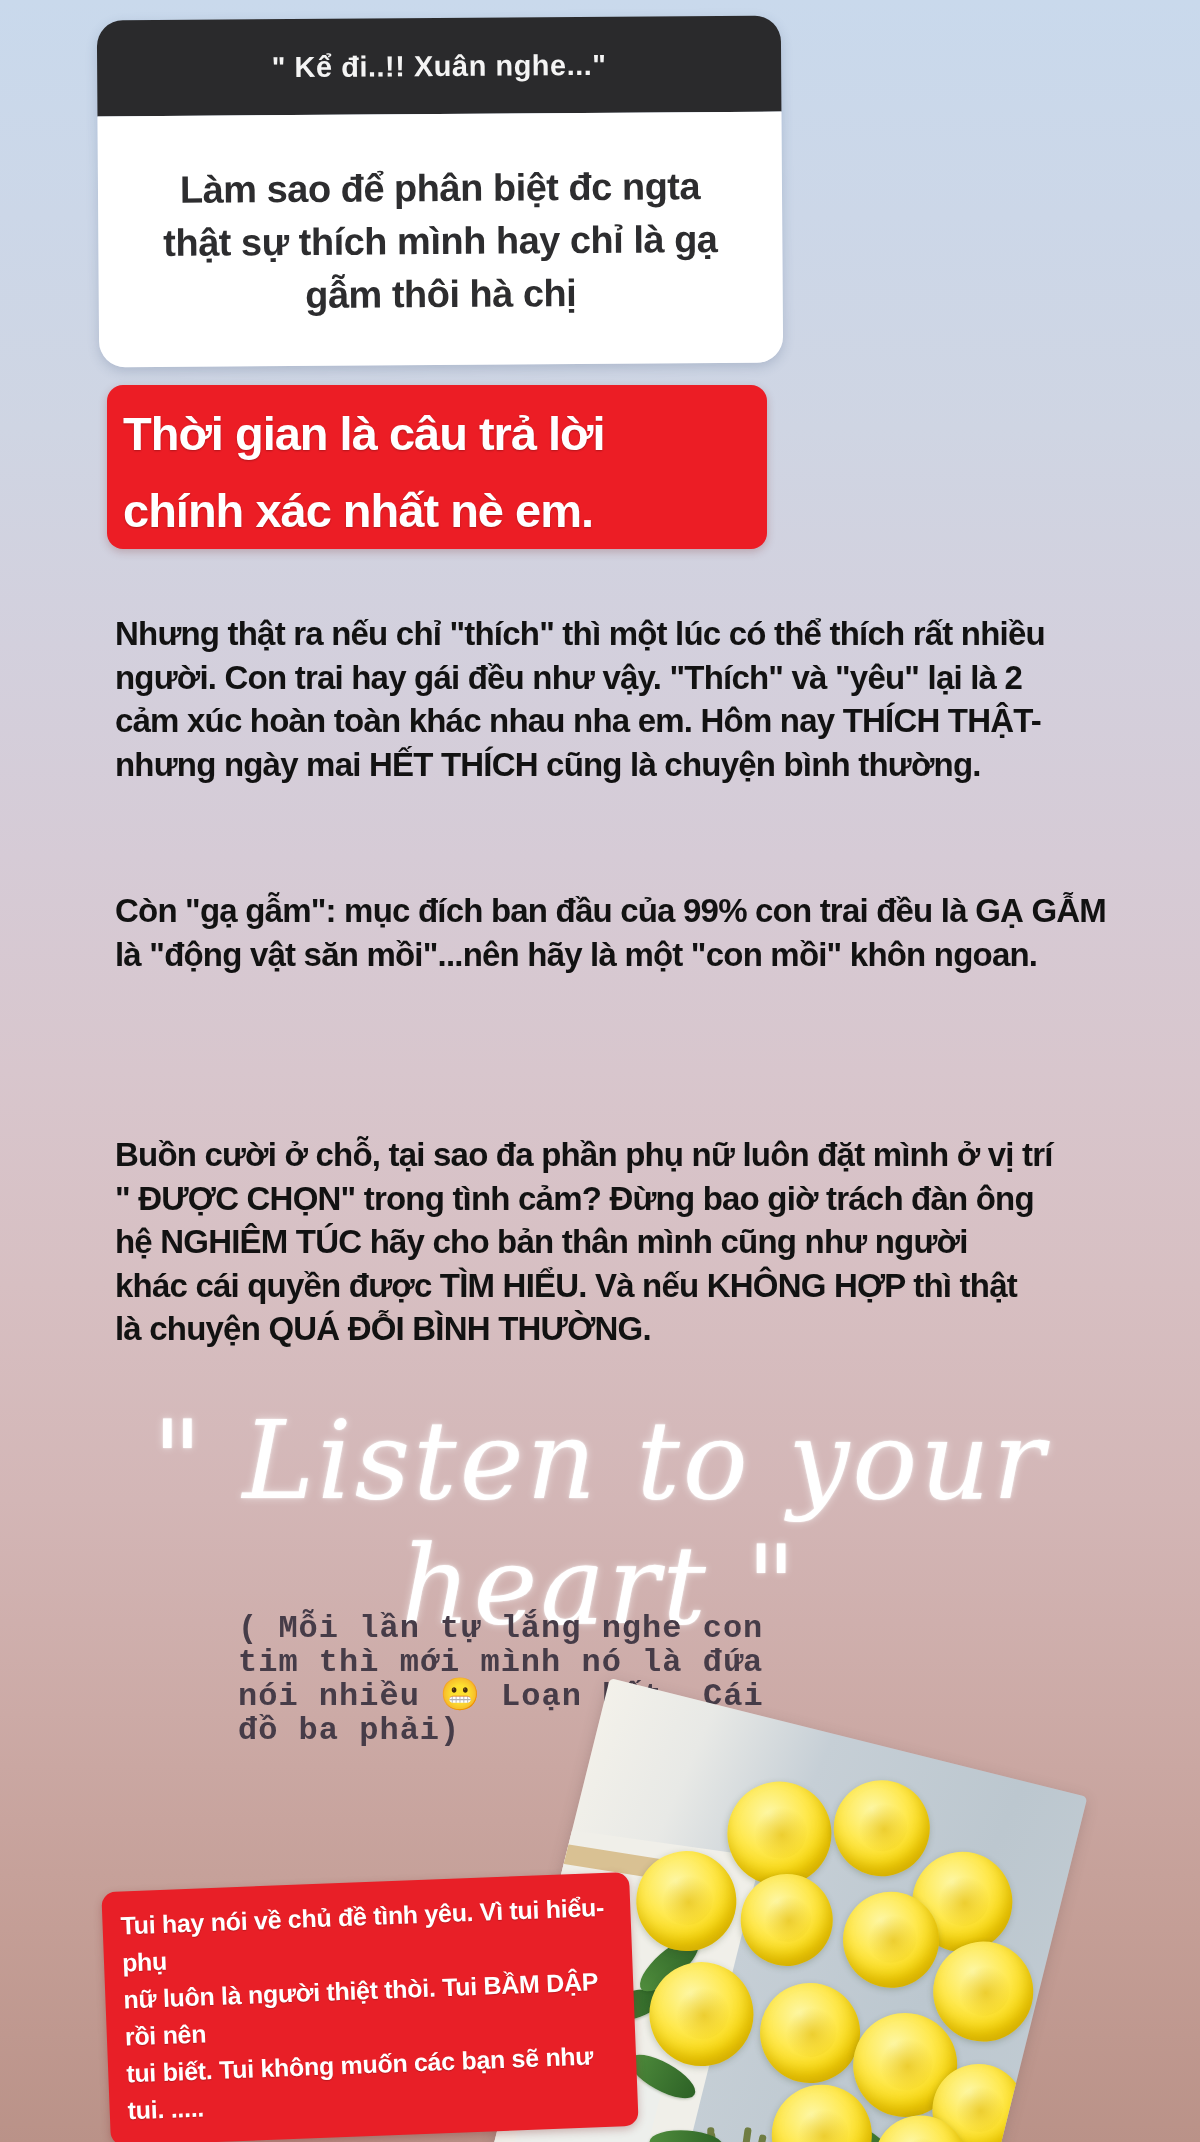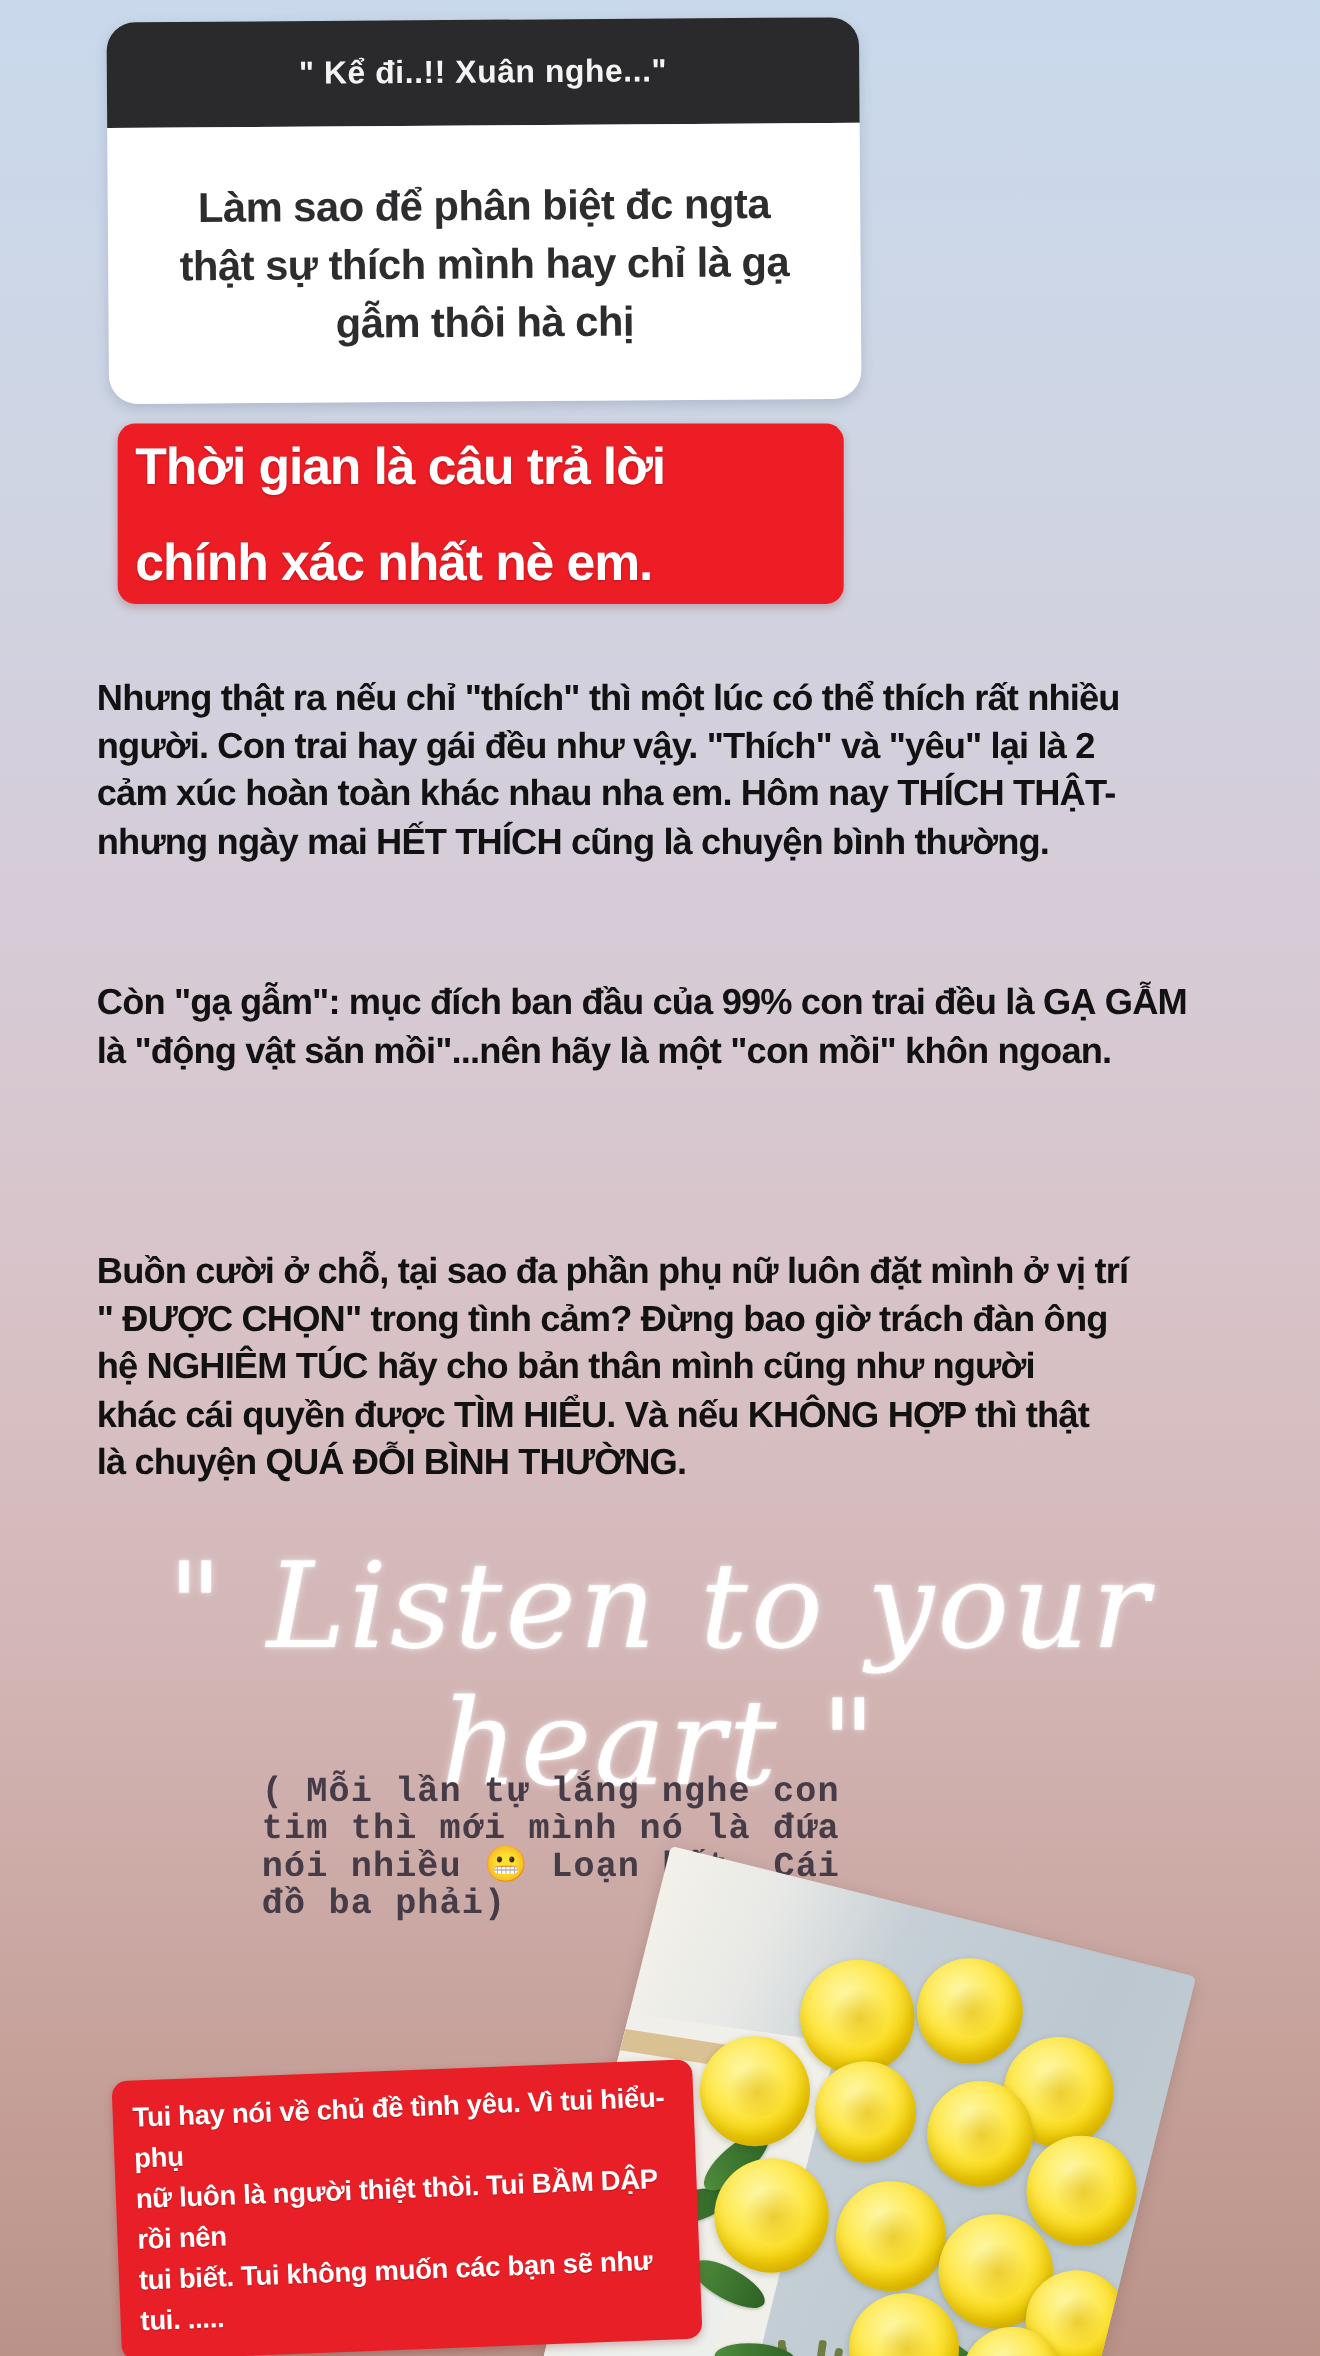--- a/index.html
+++ b/index.html
@@ -16,25 +16,25 @@
     box-shadow:0 4px 12px rgba(60,80,120,.22);border-radius:26px;}
   .qsticker-header{background:#2a2a2c;border-radius:26px 26px 0 0;height:96px;
     display:flex;align-items:center;justify-content:center;}
   .qsticker-header span{color:#f4f4f4;font-weight:bold;font-size:29px;letter-spacing:.5px;}
   .qsticker-body{background:#ffffff;border-radius:0 0 26px 26px;padding:48px 20px 44px 20px;
     text-align:center;}
   .qsticker-body div{color:#2d2d2f;font-weight:bold;font-size:38px;line-height:53px;letter-spacing:-.5px;}
   
   .banner{position:absolute;left:107px;top:385px;width:660px;height:164px;
     background:#ec1d25;border-radius:16px;box-shadow:0 3px 8px rgba(120,30,30,.25);
-    display:flex;flex-direction:column;justify-content:space-between;padding-left:16px;box-sizing:border-box;}
+    display:flex;flex-direction:column;justify-content:flex-end;padding-left:16px;box-sizing:border-box;}
   .banner div{color:#ffffff;font-weight:bold;font-size:47px;line-height:77px;letter-spacing:-1px;
     text-shadow:0 1px 2px rgba(0,0,0,.25);}
   
-  .para{position:absolute;left:88px;width:1046px;}
+  .para{position:absolute;left:115px;width:1046px;}
   .para div{color:#121212;font-weight:bold;font-size:33px;line-height:43.5px;letter-spacing:-.8px;white-space:nowrap;}
   .p1{top:612px;} .p2{top:889px;} .p3{top:1133px;}
   
   .script-quote{position:absolute;left:0;top:1398px;width:1200px;text-align:center;
     font-family:"DejaVu Serif",cursive;font-style:italic;font-weight:normal;
     color:#ffffff;font-size:108px;letter-spacing:3px;
     text-shadow:0 0 8px rgba(255,255,255,.55), 0 0 2px rgba(255,255,255,.8);}
   
   .typewriter{position:absolute;left:238px;top:1612px;}
   .typewriter div{font-family:"Liberation Mono",monospace;font-weight:bold;

